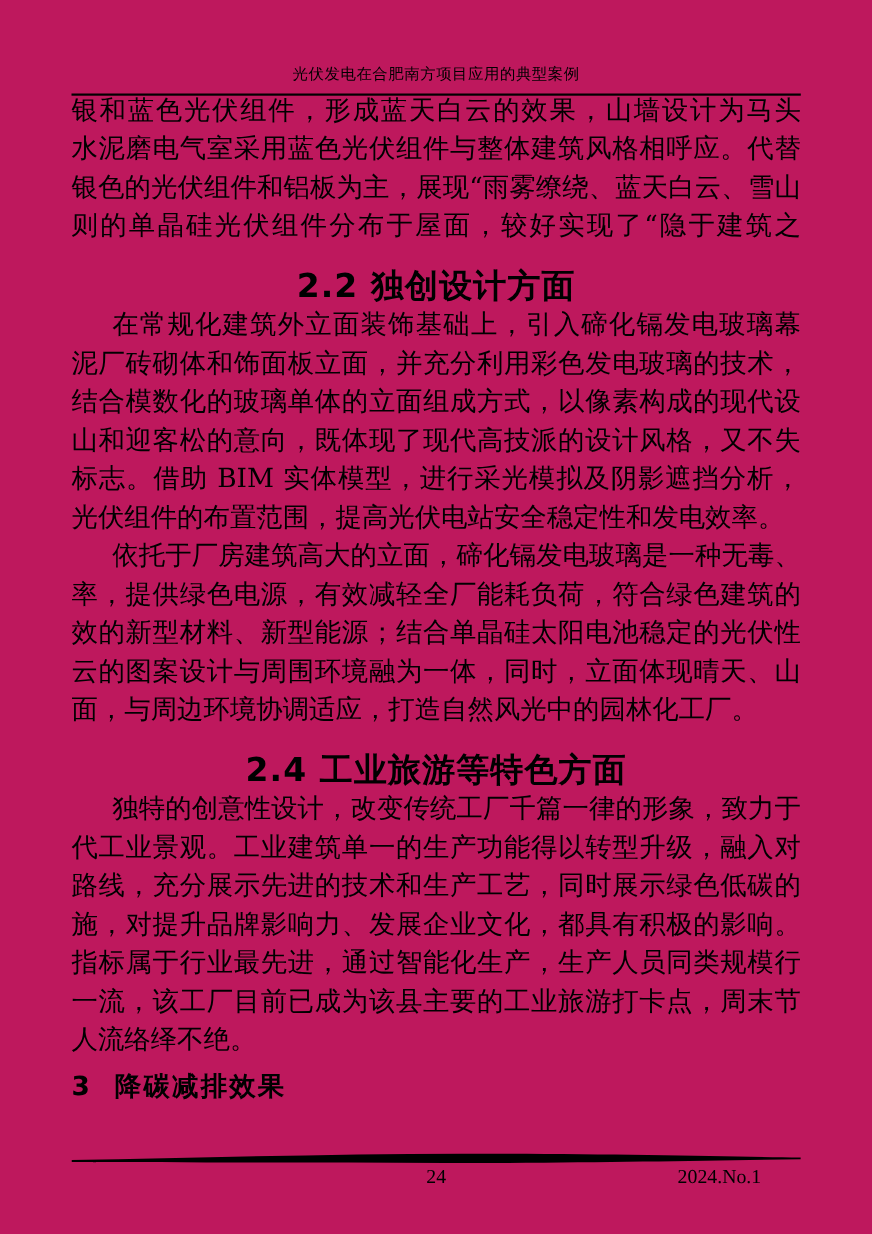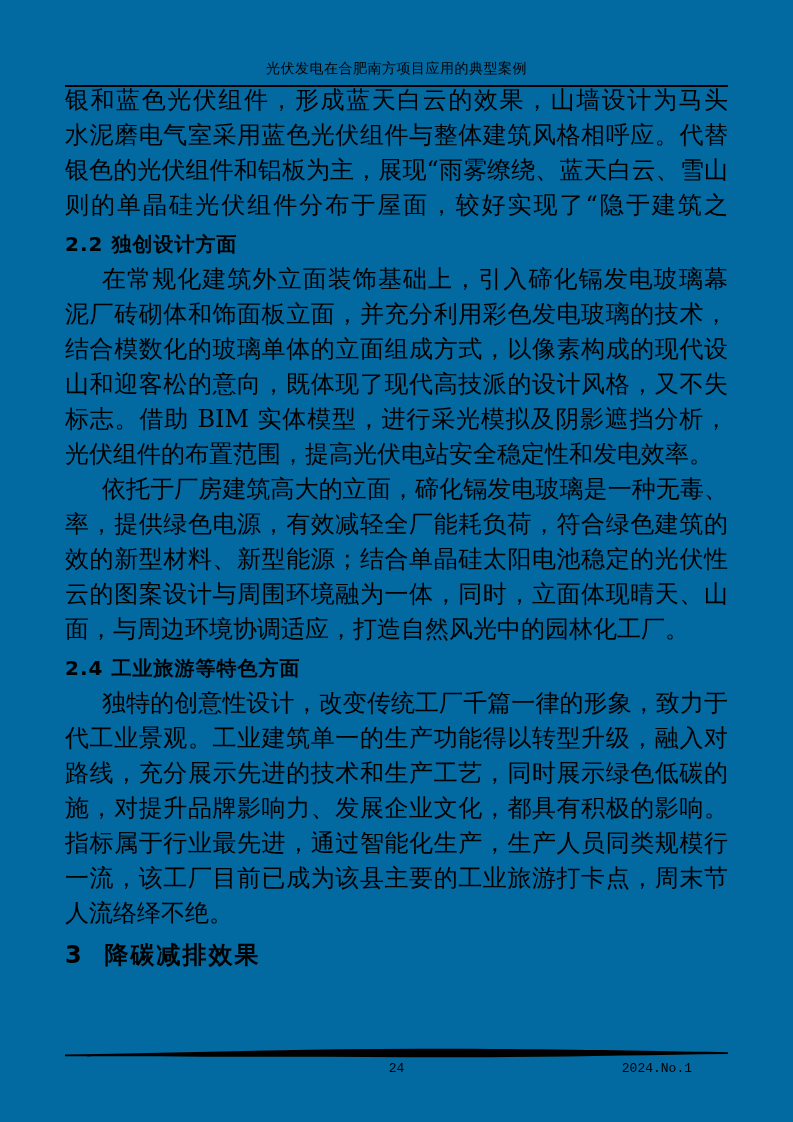--- a/index.html
+++ b/index.html
@@ -1,20 +1,20 @@
 <!DOCTYPE html>
 <html><head>
 <meta charset="utf-8">
 <style>
   html, body { margin: 0; padding: 0; background: #ffffff; }
   .page {
     position: relative;
     width: 793px;
     height: 1122px;
-    background: #0369a1;
+    background: #be185d;
     color: #000000;
     font-family: "DejaVu Serif", "Liberation Serif", serif;
     overflow: hidden;
   }
   
   .running-header {
     position: absolute;
     top: 0;
     left: 65px;
     width: 663px;
@@ -49,47 +49,48 @@
   }
   .para-line.final { text-align-last: left; }
   .para-line.indented { text-indent: 37px; }
   .heading {
     font-family: "DejaVu Sans", "Liberation Sans", sans-serif;
     font-weight: bold;
     white-space: pre;
     overflow: hidden;
   }
   .heading.l2 {
-    margin-top: 4px;
+    margin-top: 20px;
     height: 35px;
     line-height: 35px;
-    font-size: 20px;
+    font-size: 30px;
     letter-spacing: 1px;
+    text-align: center;
   }
   .heading.l1 {
     margin-top: 4px;
     height: 40px;
     line-height: 40px;
     font-size: 24px;
     letter-spacing: 2px;
   }
   
   .doc-footer {
     position: absolute;
     top: 1048px;
     left: 65px;
     width: 663px;
   }
   .footer-rule-svg { display: block; width: 663px; height: 10px; }
   .footer-row {
     position: relative;
     height: 18px;
     margin-top: 2px;
-    font-family: Liberation Mono, monospace;
-    font-size: 13px;
+    font-family: Liberation Serif, serif;
+    font-size: 18px;
     line-height: 18px;
   }
   .page-number {
     position: absolute;
     left: 0; right: 0;
     text-align: center;
   }
   .issue-label {
     position: absolute;
     right: 36px;

